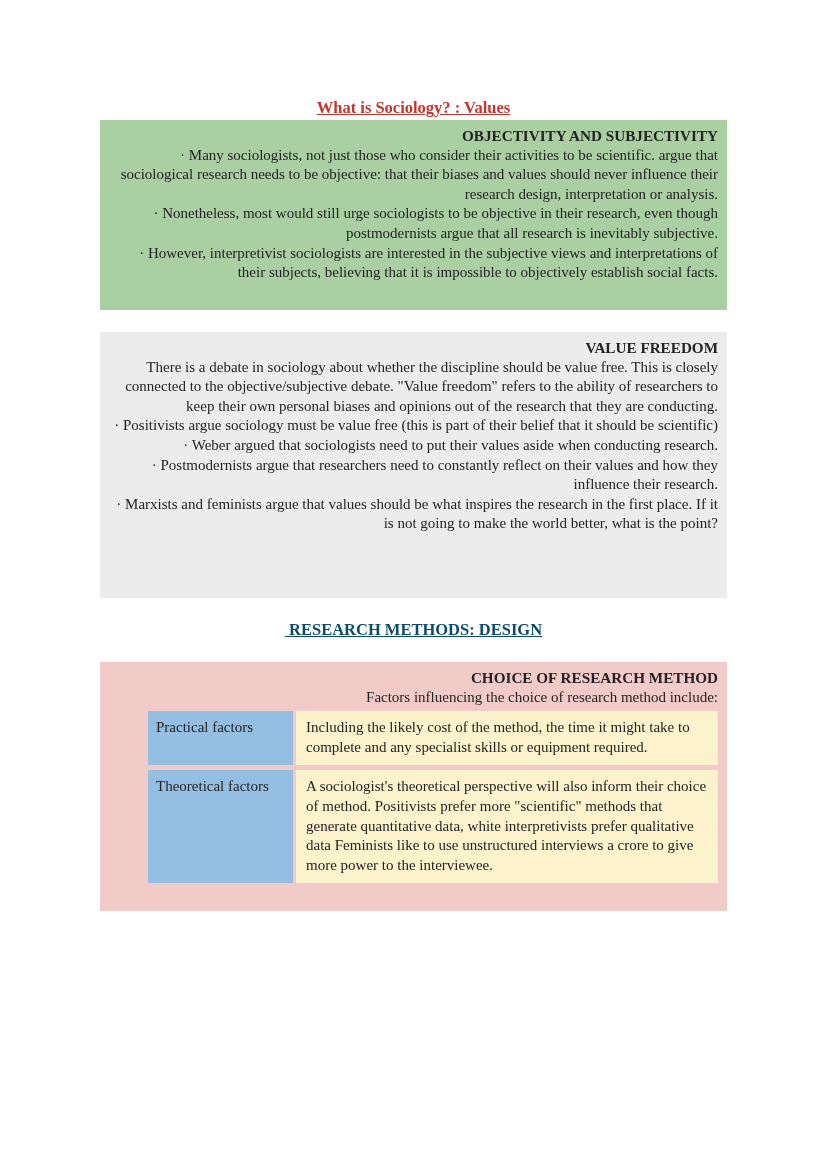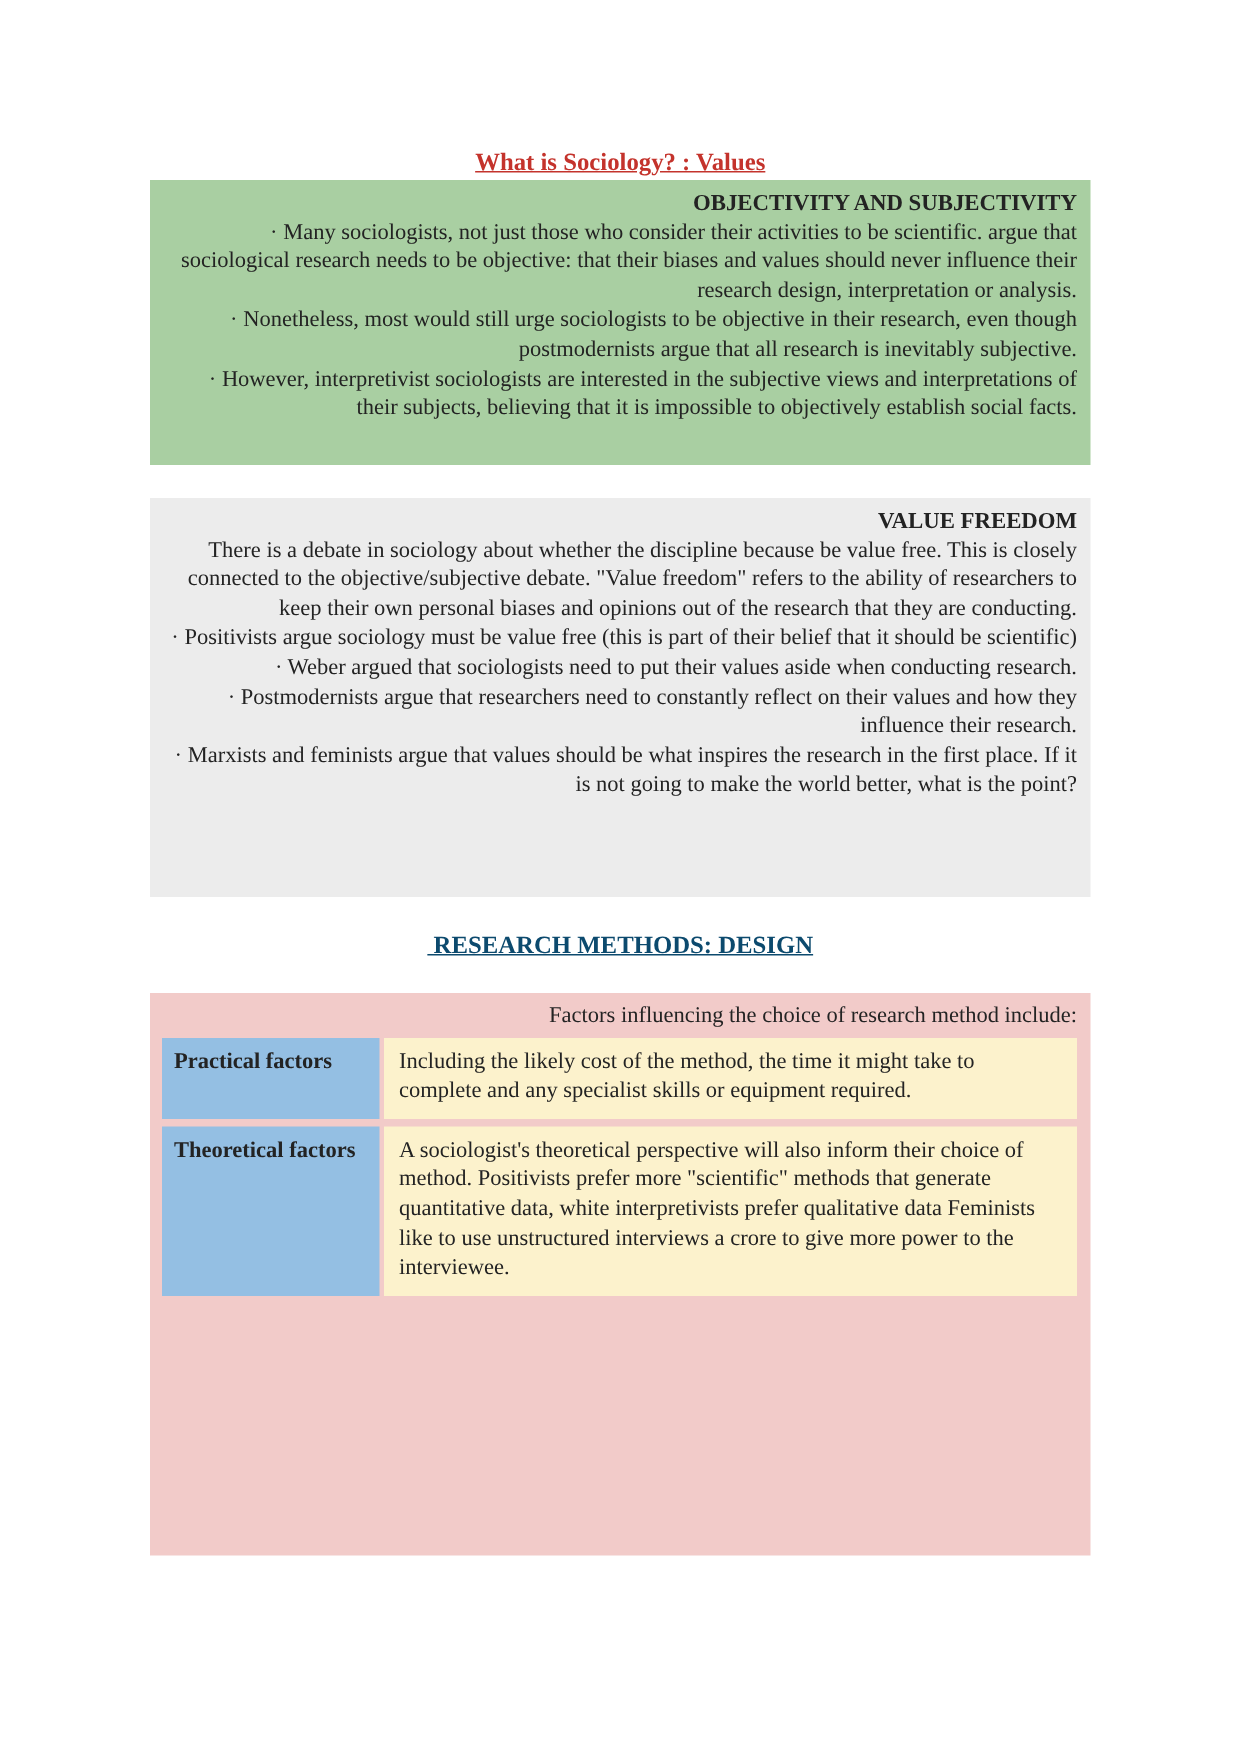--- a/index.html
+++ b/index.html
@@ -3,21 +3,21 @@
 <meta charset="utf-8">
 <style>
   html, body {
     margin: 0;
     padding: 0;
     background: #ffffff;
   }
   .sheet {
     position: relative;
     width: 828px;
-    height: 1169px;
+    height: 911px;
     background: #ffffff;
     font-family: "Liberation Serif", "DejaVu Serif", serif;
     color: #232323;
     overflow: hidden;
     border-radius: 10px;
   }
   .page-title {
     position: absolute;
     left: 100px;
     width: 627px;
@@ -58,22 +58,23 @@
   }
   .factor-row {
     display: flex;
     gap: 3px;
   }
   .factor-cell {
     width: 145px;
     flex: 0 0 145px;
     box-sizing: border-box;
     background: #94bfe3;
-    font-weight: bold;
+    font-weight: normal;
     padding: 7px 6px 7px 8px;
+    margin-left: 40px;
   }
   .desc-cell {
     flex: 1;
     box-sizing: border-box;
     background: #fcf2cc;
     padding: 7px 10px 8px 10px;
   }
 </style>
 </head>
 <body>
@@ -84,30 +85,31 @@
 
   <div class="note-box green-box">
     <p class="box-heading">OBJECTIVITY AND SUBJECTIVITY</p>
     <p>· Many sociologists, not just those who consider their activities to be scientific. argue that sociological research needs to be objective: that their biases and values should never influence their research design, interpretation or analysis.</p>
     <p>· Nonetheless, most would still urge sociologists to be objective in their research, even though postmodernists argue that all research is inevitably subjective.</p>
     <p>· However, interpretivist sociologists are interested in the subjective views and interpretations of their subjects, believing that it is impossible to objectively establish social facts.</p>
   </div>
 
   <div class="note-box gray-box">
     <p class="box-heading">VALUE FREEDOM</p>
-    <p>There is a debate in sociology about whether the discipline because be value free. This is closely connected to the objective/subjective debate. "Value freedom" refers to the ability of researchers to keep their own personal biases and opinions out of the research that they are conducting.</p>
+    <p>There is a debate in sociology about whether the discipline should be value free. This is closely connected to the objective/subjective debate. "Value freedom" refers to the ability of researchers to keep their own personal biases and opinions out of the research that they are conducting.</p>
     <p>· Positivists argue sociology must be value free (this is part of their belief that it should be scientific)</p>
     <p>· Weber argued that sociologists need to put their values aside when conducting research.</p>
     <p>· Postmodernists argue that researchers need to constantly reflect on their values and how they influence their research.</p>
     <p>· Marxists and feminists argue that values should be what inspires the research in the first place. If it is not going to make the world better, what is the point?</p>
   </div>
 
   <div class="page-title title-methods">&nbsp;RESEARCH METHODS: DESIGN</div>
 
   <div class="note-box pink-box">
+    <p class="box-heading">CHOICE OF RESEARCH METHOD</p>
     <p>Factors influencing the choice of research method include:</p>
 
     <div class="factors-table">
 
       <div class="factor-row">
         <div class="factor-cell">Practical factors</div>
         <div class="desc-cell">Including the likely cost of the method, the time it might take to complete and any specialist skills or equipment required.</div>
       </div>
 
 

